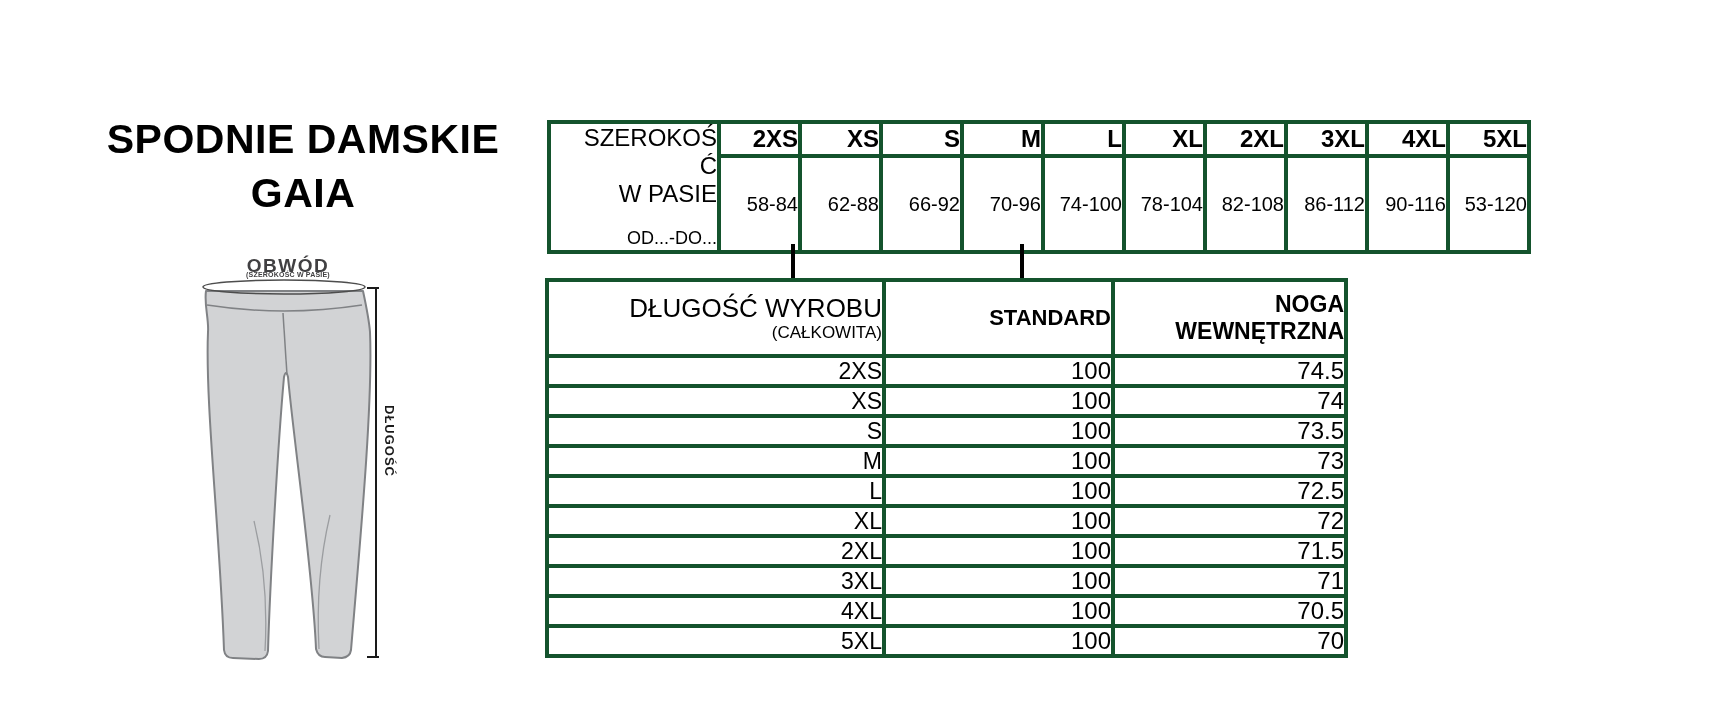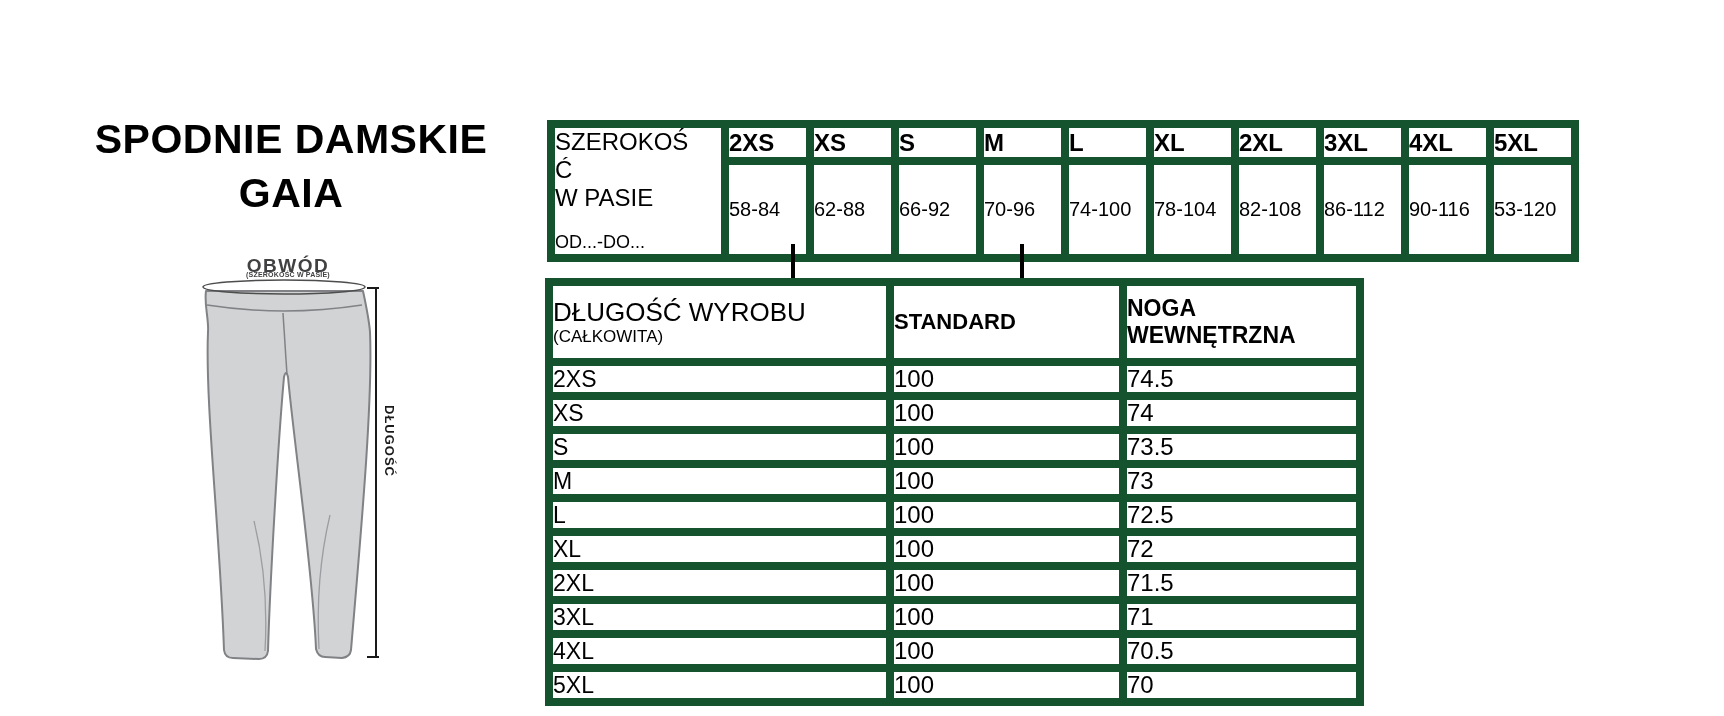--- a/index.html
+++ b/index.html
@@ -3,21 +3,21 @@
 <meta charset="utf-8">
 <style>
   html, body { margin:0; padding:0; background:#ffffff; }
   #canvas {
     position:relative; width:1724px; height:716px; background:#ffffff;
     font-family:"Liberation Sans", sans-serif; color:#000; overflow:hidden;
   }
 
   
   .title {
-    position:absolute; left:68px; top:112px; width:446px;
+    position:absolute; left:80px; top:112px; width:446px;
     text-align:center; font-weight:bold; font-size:41px; line-height:54px;
     letter-spacing:0.5px; color:#000;
   }
 
   
   .obwod {
     position:absolute; left:203px; top:255px; width:170px; text-align:center;
     font-size:19px; font-weight:bold; letter-spacing:1.5px; color:#414042;
   }
   .obwod-sub {
@@ -27,21 +27,21 @@
   .dlugosc {
     position:absolute; left:389px; top:441px;
     transform:translate(-50%,-50%) rotate(90deg);
     font-size:13px; font-weight:bold; letter-spacing:1px; color:#1a1a1a;
     white-space:nowrap;
   }
   .pants-svg { position:absolute; left:178px; top:253px; }
 
   
   table { border-collapse:collapse; table-layout:fixed; }
-  td, th { border:8px solid #14532d; text-align:left; vertical-align:middle; padding:0; overflow:hidden; }
+  td, th { border:4px solid #14532d; text-align:right; vertical-align:middle; padding:0; overflow:hidden; }
 
   
   .width-table { position:absolute; left:547px; top:120px; }
   .width-table .size-col { width:77px; }
   .width-table .head-row td, .width-table .head-row th { height:28px; }
   .width-table .size-head { font-weight:bold; font-size:24px; }
   .width-table .val-row td { height:86px; font-size:20px; }
   .wt-label { width:166px; }
   .wt-l1 { font-size:24px; line-height:28px; font-weight:normal; }
   .wt-gap { }

